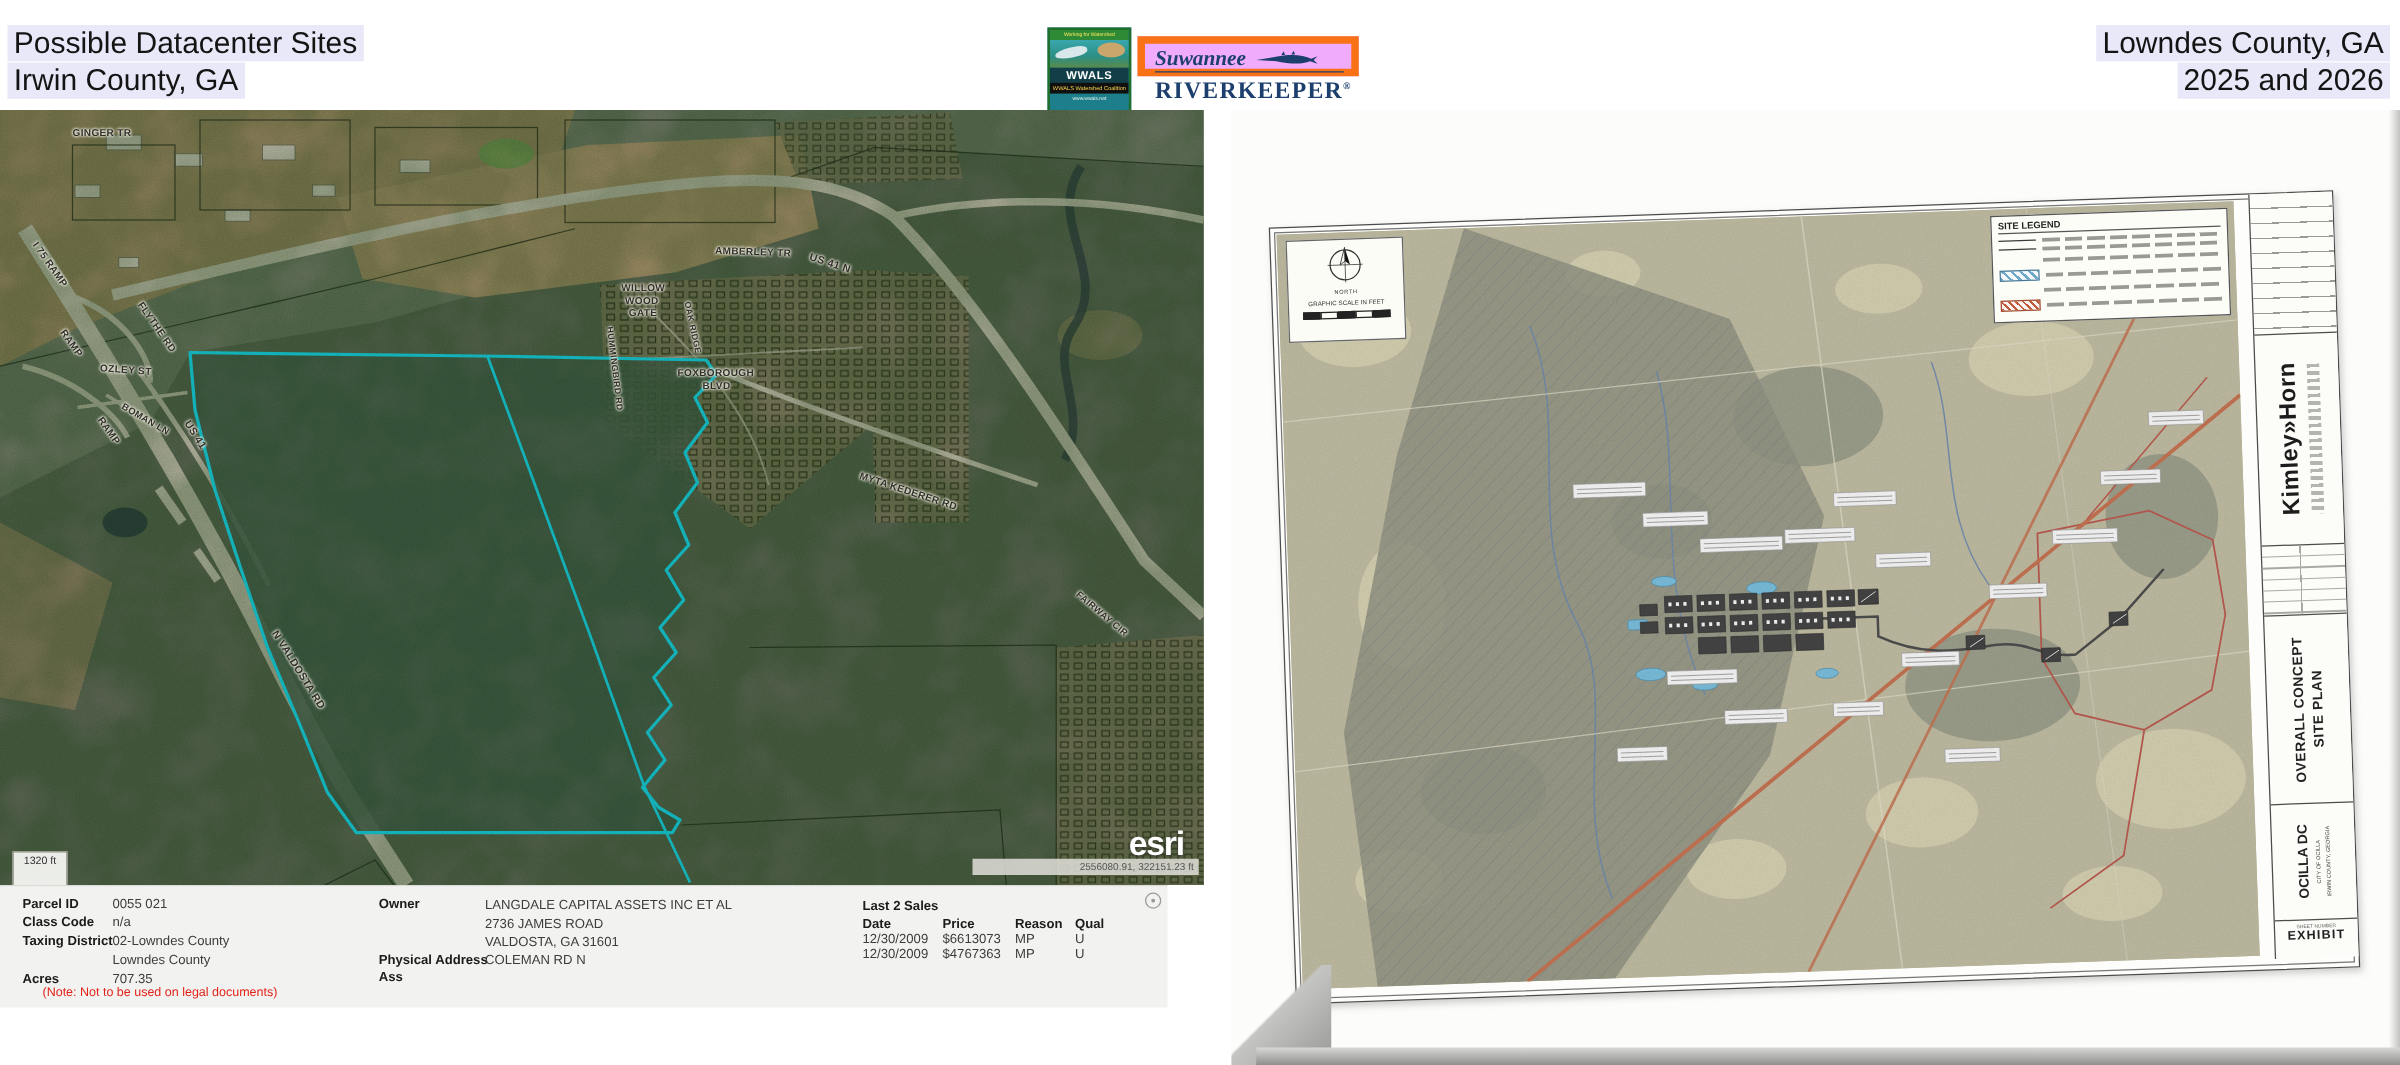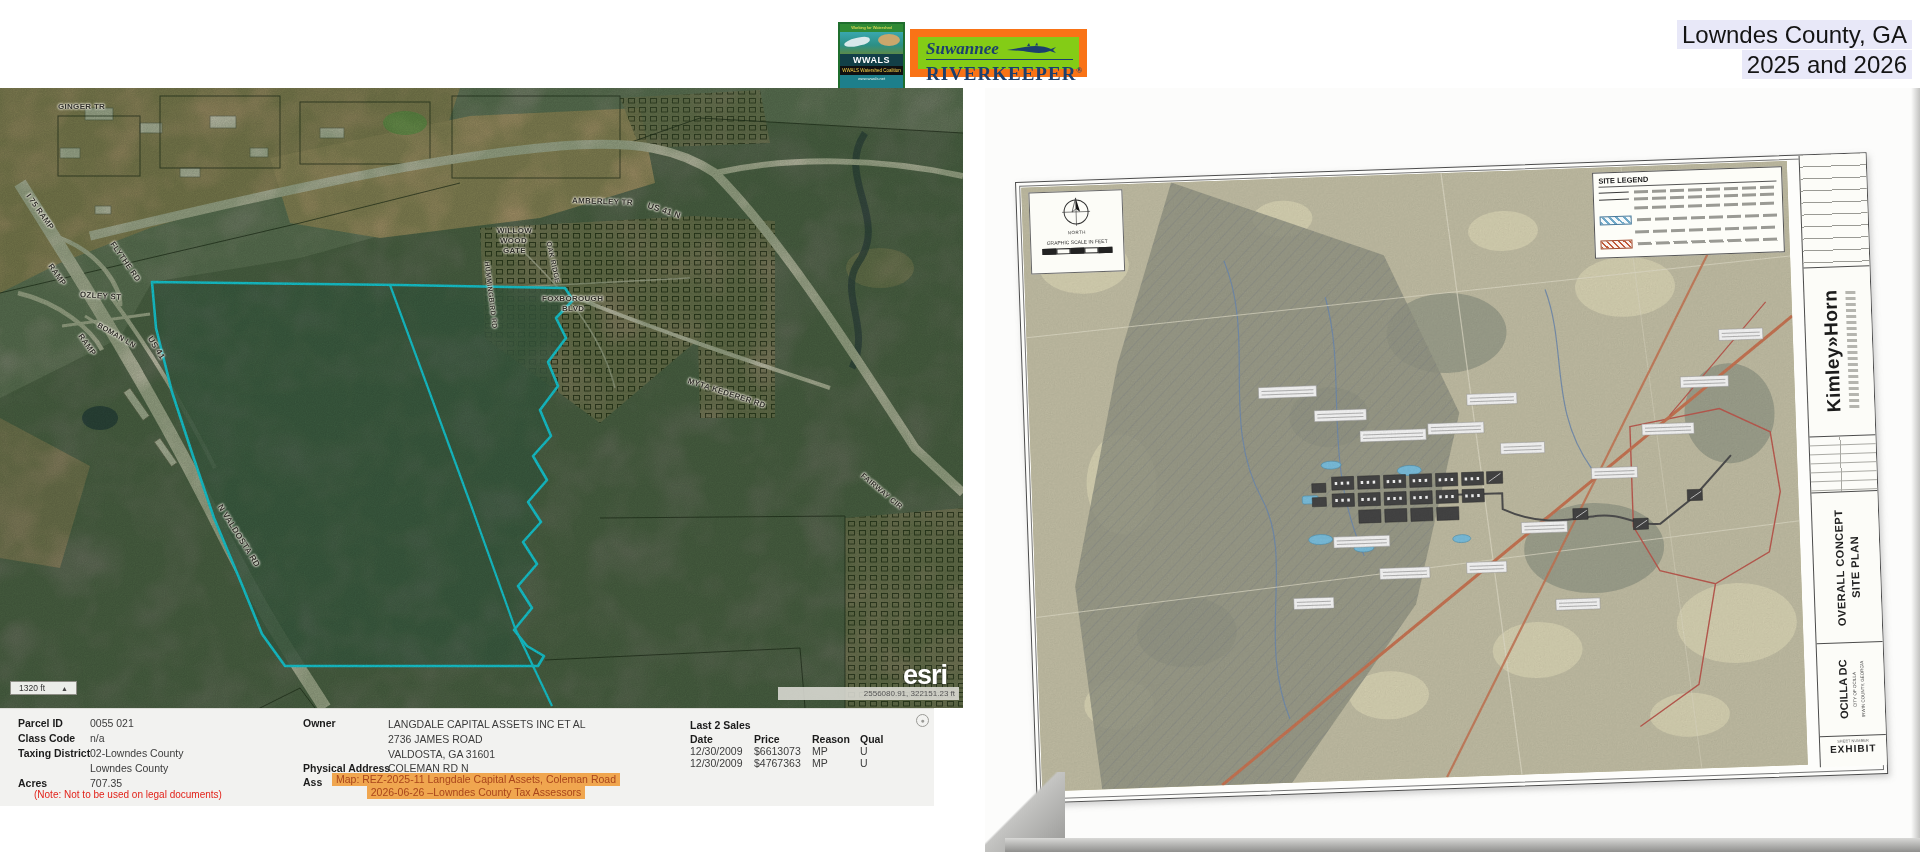--- a/index.html
+++ b/index.html
@@ -14,34 +14,34 @@
   
   .wwals{position:absolute;left:838px;top:22px;width:67px;height:76px;border:2px solid #1f6e2d;
          background:#1d7f8b;box-sizing:border-box;overflow:hidden;font-family:"Liberation Sans",sans-serif;}
   .wwals .strip-top{height:8px;background:#2f8a35;color:#ffe95e;font-size:4px;line-height:8px;text-align:center;overflow:hidden;}
   .wwals .scene{height:22px;background:linear-gradient(180deg,#39a7ae 0%,#2c8f85 60%,#5a8a4a 100%);position:relative;}
   .wwals .scene .isl{position:absolute;right:3px;top:2px;width:22px;height:12px;background:#c9a76c;border-radius:50%;}
   .wwals .scene .fish{position:absolute;left:4px;top:6px;width:26px;height:8px;background:#d8e8ea;border-radius:50% 40% 40% 50%;transform:rotate(-12deg);}
   .wwals .band{height:12px;background:#123f47;color:#fff;font-weight:bold;font-size:9px;line-height:12px;text-align:center;letter-spacing:.5px;}
   .wwals .strip-bot{height:9px;background:#101010;color:#ffd94d;font-size:4.5px;line-height:9px;text-align:center;overflow:hidden;}
   .wwals .url{height:7px;background:#1d7f8b;color:#eaf6f0;font-size:4px;line-height:7px;text-align:center;}
-  .srk{position:absolute;left:910px;top:29px;width:177px;height:48px;background:#84cc16;border:8px solid #f97316;
+  .srk{position:absolute;left:910px;top:29px;width:177px;height:32px;background:#f0abfc;border:6px solid #f97316;
        box-sizing:border-box;padding:2px 6px 0 8px;}
   .srk .l1{display:flex;align-items:center;gap:6px;}
   .srk .suw{font-family:"Liberation Serif",serif;font-style:italic;font-weight:bold;font-size:17px;color:#1c3f6e;}
   .srk .l2{font-family:"Liberation Serif",serif;font-weight:bold;font-size:19px;letter-spacing:1px;color:#1c3f6e;
            border-top:1.5px solid #1c3f6e;line-height:21px;}
   .srk .reg{font-size:8px;vertical-align:super;}
   
   .left-panel{position:absolute;left:0;top:88px;width:963px;height:717px;}
   .aerial-wrap{position:absolute;left:0;top:0;width:963px;height:620px;overflow:hidden;background:#77806d;}
   .mlabel{position:absolute;font-weight:bold;color:#30302a;white-space:nowrap;letter-spacing:.3px;
           text-shadow:0 0 2px #f3efe4,0 0 2px #f3efe4,0 0 3px #f3efe4;transform-origin:left center;}
   .scalebar{position:absolute;left:10px;top:593px;display:flex;align-items:center;gap:16px;
-            background:rgba(250,250,247,.92);border:1px solid #8d8d85;padding:1px 8px;font-size:8.5px;color:#333;}
+            background:rgba(250,250,247,.92);border:1px solid #8d8d85;padding:1px 8px;font-size:8.5px;color:#333;flex-direction:column;}
   .scalebar .tri{font-size:7px;color:#444;}
   .esri{position:absolute;left:903px;top:572px;font-size:27px;font-weight:800;letter-spacing:-1px;color:#fff;
         text-shadow:0 1px 3px rgba(50,50,50,.8);}
   .coords{position:absolute;left:778px;top:599px;width:181px;height:13px;background:rgba(226,224,218,.85);
           font-size:8px;color:#555;text-align:right;line-height:13px;padding-right:4px;box-sizing:border-box;}
   
   .ppanel{position:absolute;left:0;top:620px;width:934px;height:97px;background:#f2f2f0;border-top:1px solid #dcdcd8;
           font-size:10.5px;}
   .prow{position:absolute;left:0;top:0;width:100%;height:14px;}
   .fl{position:absolute;left:18px;font-weight:bold;color:#1b1b1b;}
@@ -109,20 +109,24 @@
                  background:linear-gradient(180deg,#d8d8d6, #8f8f8d);}
   .shadow-right{position:absolute;right:0;top:0;bottom:0;width:9px;
                 background:linear-gradient(90deg,rgba(200,200,198,0),#c2c2c0);}
   .corner-shadow{position:absolute;left:0;bottom:0;width:80px;height:80px;
                  background:linear-gradient(135deg,rgba(255,255,255,0) 44%,#c5c5c3 46%,#989896 100%);}
 </style>
 </head>
 <body>
 
 <div class="hdr">
+  <div class="hdr-left">
+    <div class="hline"><span>Possible Datacenter Sites</span></div>
+    <div class="hline"><span>Irwin County, GA</span></div>
+  </div>
 
   <div class="wwals">
     <div class="strip-top">Working for Watershed Conservation</div>
     <div class="scene">
       <span class="isl"></span>
       <span class="fish"></span>
     </div>
     <div class="band">WWALS</div>
     <div class="strip-bot">WWALS Watershed Coalition</div>
     <div class="url">www.wwals.net</div>
@@ -284,21 +288,20 @@
     <div class="note-red">(Note: Not to be used on legal documents)</div>
     <div class="owner-label">Owner</div>
     <div class="owner-vals" id="ownerVals">
         <div>LANGDALE CAPITAL ASSETS INC ET AL</div>
         <div>2736 JAMES ROAD</div>
         <div>VALDOSTA, GA 31601</div>
       </div>
     <div class="phys-label">Physical Address</div>
     <div class="phys-val">COLEMAN RD N</div>
     <div class="ass-label">Ass</div>
-    <div class="hl-wrap" id="hlWrap"><div>Map: REZ-2025-11 Langdale Capital Assets, Coleman Road</div><div>2026-06-26 –Lowndes County Tax Assessors</div></div>
     <div class="sales">
       <div class="sales-title">Last 2 Sales</div>
       <div class="sales-head" id="salesHead">
           <span>Date</span>
           <span>Price</span>
           <span>Reason</span>
           <span>Qual</span>
         </div>
       <div id="salesRows">
           <div class="srow">

